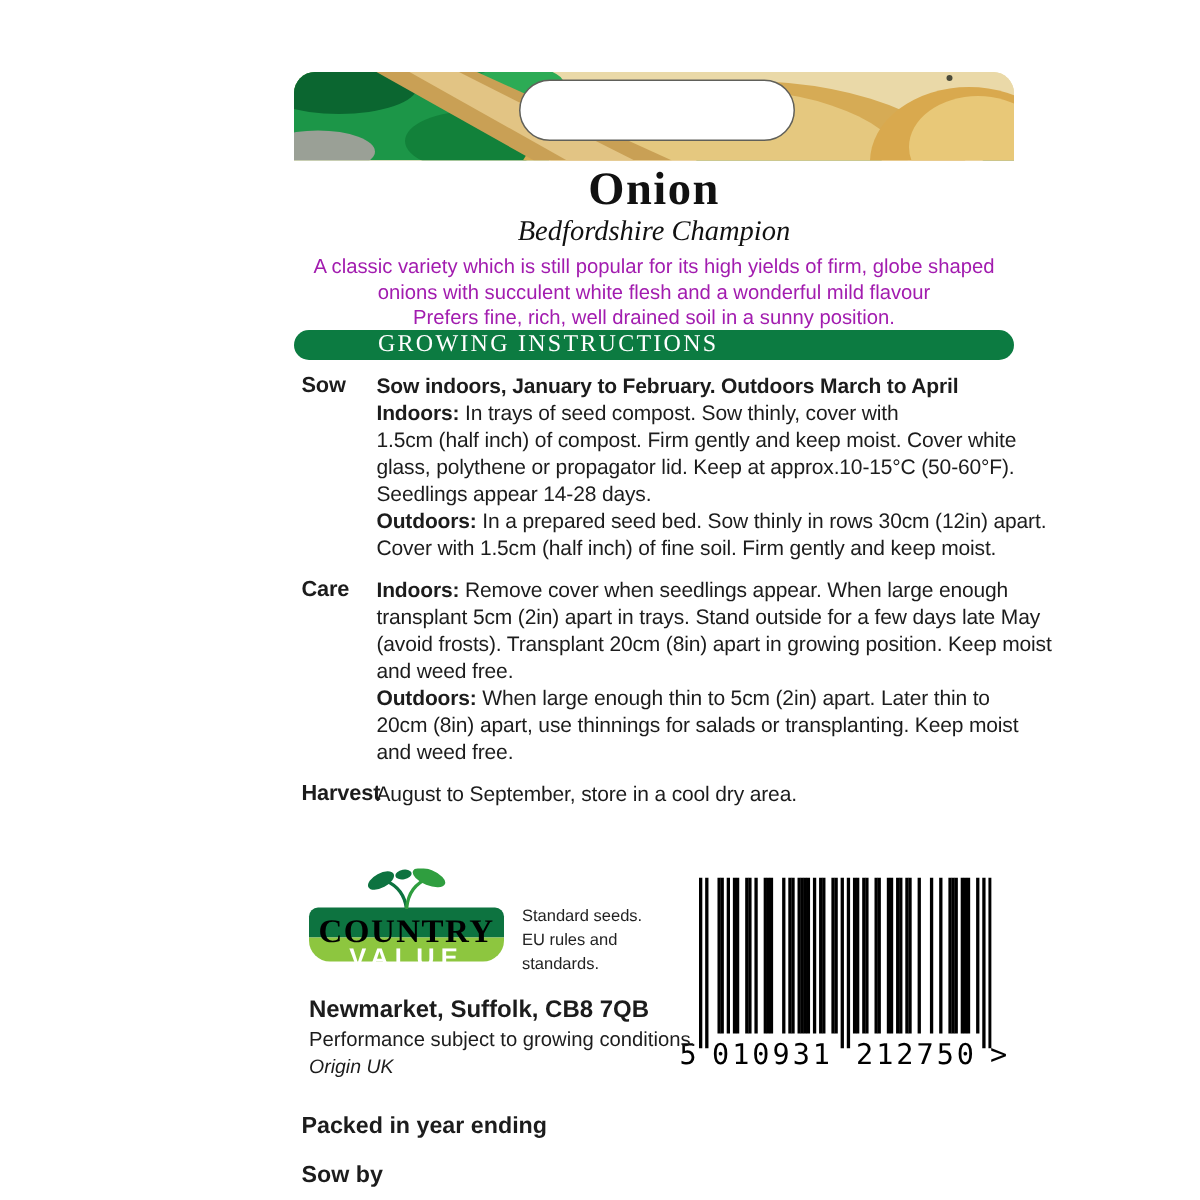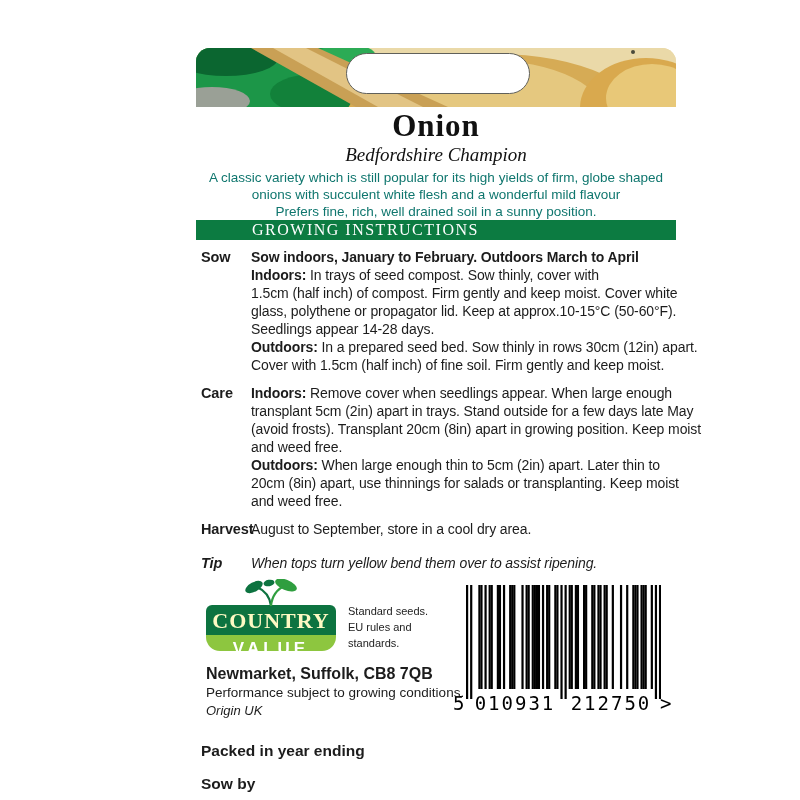--- a/index.html
+++ b/index.html
@@ -13,44 +13,44 @@
   .photo svg{display:block;}
   .handle{position:absolute;left:150px;top:5px;width:184px;height:41px;
           background:#ffffff;border:1px solid #60605a;border-radius:21px;box-sizing:border-box;}
 
   
   .title-block{position:absolute;top:60px;left:-40px;right:-40px;text-align:center;}
   .title{font-family:"Liberation Serif", serif;font-weight:bold;font-size:31px;
          line-height:36px;margin:0;letter-spacing:1px;color:#111;}
   .variety{font-family:"Liberation Serif", serif;font-weight:normal;font-style:italic;
            font-size:19px;line-height:22px;margin:0;color:#111;}
-  .desc{margin-top:3px;font-size:13.5px;line-height:17px;color:#0f766e;}
+  .desc{margin-top:3px;font-size:13.5px;line-height:17px;color:#a21caf;}
   .desc div{white-space:nowrap;}
 
   
   .green-bar{position:absolute;top:172px;left:0;width:480px;height:20px;
              background:#0c7b41;color:#fff;font-family:"Liberation Serif", serif;
              font-size:16px;line-height:20px;letter-spacing:1.5px;
-             padding-left:56px;box-sizing:border-box;}
+             padding-left:56px;box-sizing:border-box;border-radius:10px;}
 
   
   .body{position:absolute;top:200px;left:0;width:480px;font-size:14px;line-height:18px;letter-spacing:-0.1px;}
   .section-row{display:flex;margin-bottom:10px;}
   .section-row.gap-lg{margin-bottom:16px;}
   .section-label{flex:none;width:55px;padding-left:5px;font-weight:bold;font-size:14.5px;box-sizing:border-box;}
   .section-content{flex:none;width:425px;}
   .section-content .ln{white-space:nowrap;}
   .italic, .italic .ln{font-style:italic;}
 
   
   .footer{position:absolute;top:531px;left:0;width:480px;height:140px;}
   .logo-col{position:absolute;left:10px;top:0;width:130px;}
   .leaf{display:block;margin:0 auto -1px auto;}
-  .band-top{background:#0d7340;border-radius:6px 6px 0 0;height:30px;line-height:31px;
-            text-align:center;color:#fef9c3;font-family:"Liberation Serif", serif;
+  .band-top{background:#0d7340;border-radius:6px 6px 0 0;height:20px;line-height:31px;
+            text-align:center;color:#000000;font-family:"Liberation Serif", serif;
             font-weight:bold;font-size:22px;letter-spacing:1px;}
   .band-bottom{background:#8dc63f;border-radius:0 0 14px 14px;height:16px;line-height:27px;
             text-align:center;color:#fff;font-weight:bold;font-size:17px;letter-spacing:4px;}
   .seed-note{position:absolute;left:152px;top:24px;font-size:11px;line-height:16px;color:#222;}
   .addr-block{position:absolute;left:10px;top:86px;}
   .addr{font-weight:bold;font-size:16px;line-height:18px;}
   .perf{font-size:13.5px;line-height:16px;margin-top:2px;}
   .origin{font-style:italic;font-size:13px;line-height:15px;margin-top:2px;}
 
   
@@ -129,26 +129,20 @@
           <div class="ln">and weed free.</div>
           <div class="ln"><b>Outdoors:</b> When large enough thin to 5cm (2in) apart. Later thin to</div>
           <div class="ln">20cm (8in) apart, use thinnings for salads or transplanting. Keep moist</div>
           <div class="ln">and weed free.</div>
         </div>
       </div>
       <div class="section-row gap-lg">
         <div class="section-label">Harvest</div>
         <div class="section-content">
           <div class="ln">August to September, store in a cool dry area.</div>
-        </div>
-      </div>
-      <div class="section-row italic">
-        <div class="section-label">Tip</div>
-        <div class="section-content">
-          <div class="ln">When tops turn yellow bend them over to assist ripening.</div>
         </div>
       </div>
     </div>
 
   <div class="footer">
     <div class="logo-col">
       <svg class="leaf" width="64" height="27" viewBox="0 0 64 27">
         <path d="M32 27 C31 18 27 12 18 8" stroke="#0d7340" stroke-width="2.2" fill="none"></path>
         <path d="M32 27 C33 16 38 10 47 6" stroke="#2f9e3f" stroke-width="2.2" fill="none"></path>
         <ellipse cx="15" cy="8" rx="9.5" ry="4.8" fill="#0d7340" transform="rotate(-28 15 8)"></ellipse>

